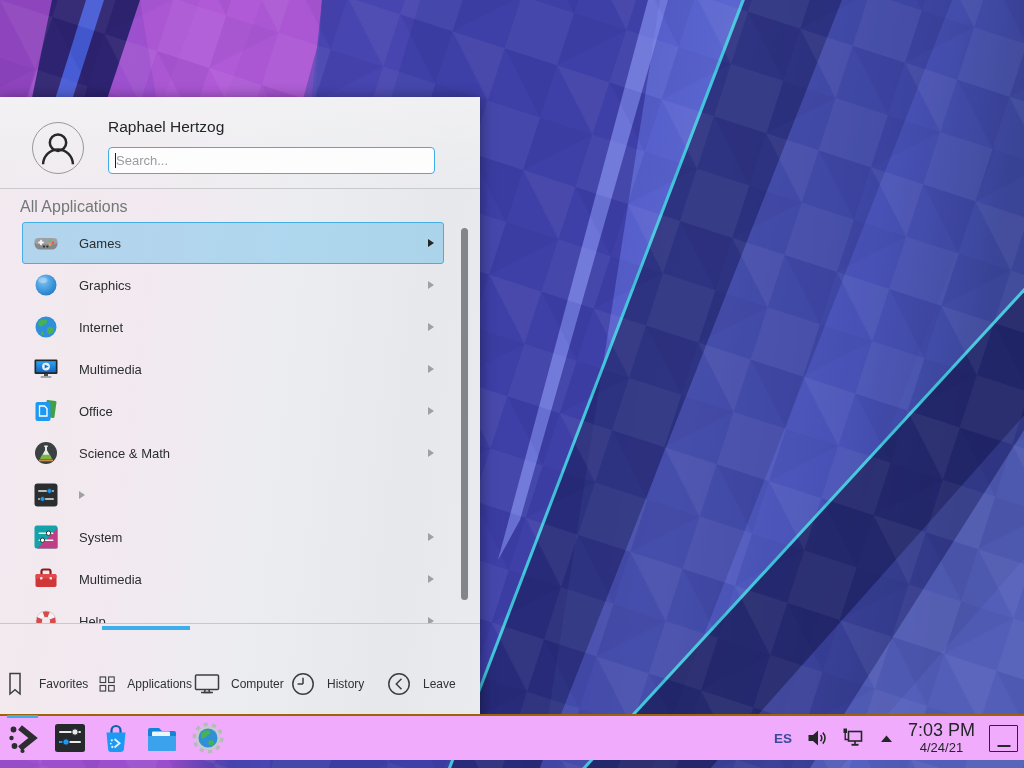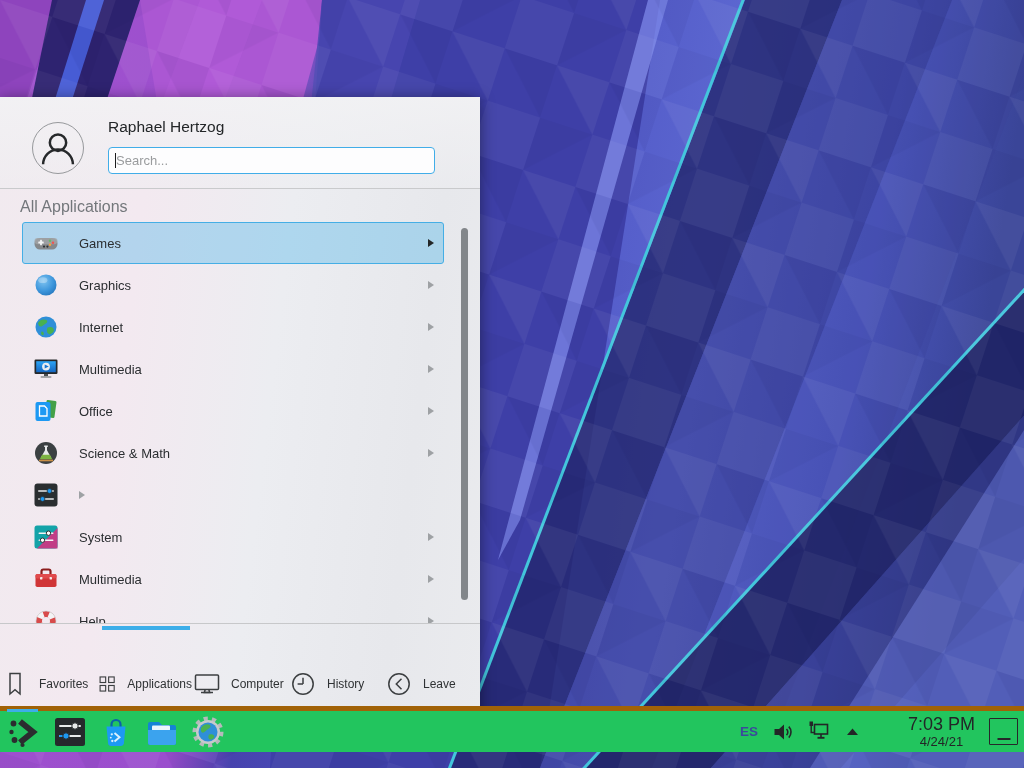--- a/index.html
+++ b/index.html
@@ -41,31 +41,31 @@
   .scrollbar{position:absolute;left:461px;top:131px;width:7px;height:372px;border-radius:3.5px;background:#82868a;}
 
   .ko-tabbar{position:absolute;left:0;bottom:0;height:99px;width:100%;
     border-top:1px solid #c7c8ca;box-sizing:border-box;display:flex;}
   .tab{width:96px;display:flex;flex-direction:row;align-items:center;padding-top:21px;gap:9px;}
   .tab svg{width:30px;height:30px;display:block;}
   .tab-label{font-size:12px;color:#2f3234;}
   .tab-indicator{position:absolute;left:102px;top:2px;width:88px;height:4px;background:#3daee9;}
 
   
-  .taskbar{position:absolute;left:0;bottom:16px;width:100%;height:46px;background:#22c55e;
-    border-top:5px solid #a16207;box-sizing:border-box;display:flex;align-items:center;}
+  .taskbar{position:absolute;left:0;bottom:8px;width:100%;height:46px;background:#f0abfc;
+    border-top:2px solid #a16207;box-sizing:border-box;display:flex;align-items:center;}
   .tb-apps{display:flex;gap:12px;padding-left:7px;align-items:center;height:100%;}
   .tb-app{position:relative;width:34px;height:34px;flex:none;}
   .tb-app svg{display:block;width:34px;height:34px;}
   .tb-app.active .task-indicator{position:absolute;left:0px;right:3px;top:-6px;height:3px;background:#3daee9;}
   .tb-spacer{flex:1;}
   .tb-tray{display:flex;align-items:center;gap:14px;padding-right:6px;height:100%;}
   .kbd-layout{font-size:13.5px;font-weight:700;color:#3b4a9b;}
   .tray-icon svg{display:block;}
-  .clock{display:flex;flex-direction:column;align-items:center;color:#232627;margin-left:34px;}
+  .clock{display:flex;flex-direction:column;align-items:center;color:#232627;}
   .clock-time{font-size:18px;line-height:19px;}
   .clock-date{font-size:13px;line-height:15px;}
   .showdesktop{position:relative;width:29px;height:27px;border:1.6px solid #26282a;
     border-radius:1px;box-sizing:border-box;background:transparent;}
   .sd-inner{position:absolute;bottom:4px;left:50%;transform:translateX(-50%);width:13px;height:2px;background:#26282a;}
 </style>
 </head>
 <body>
 
 <div class="desktop">

